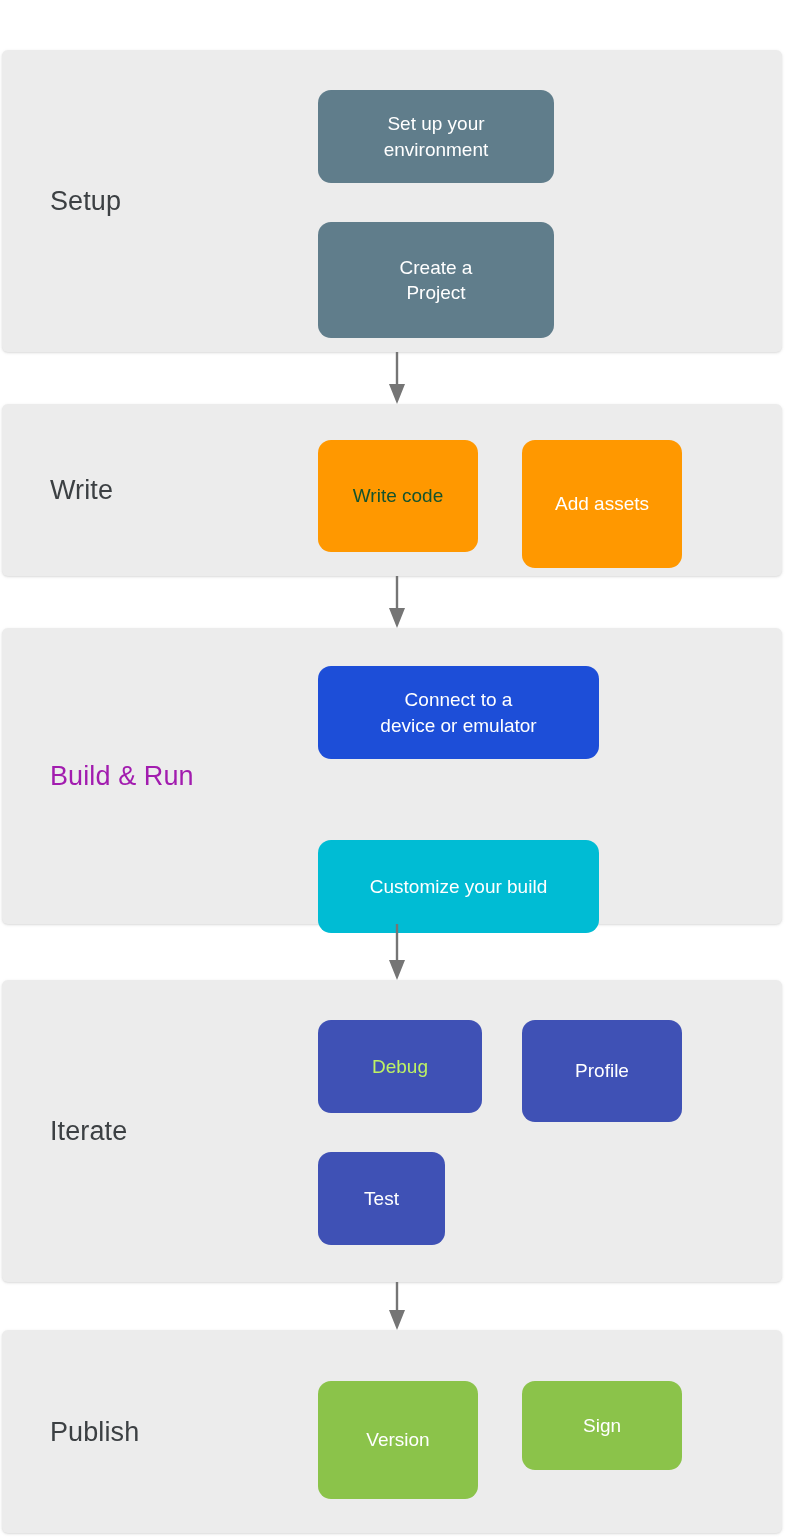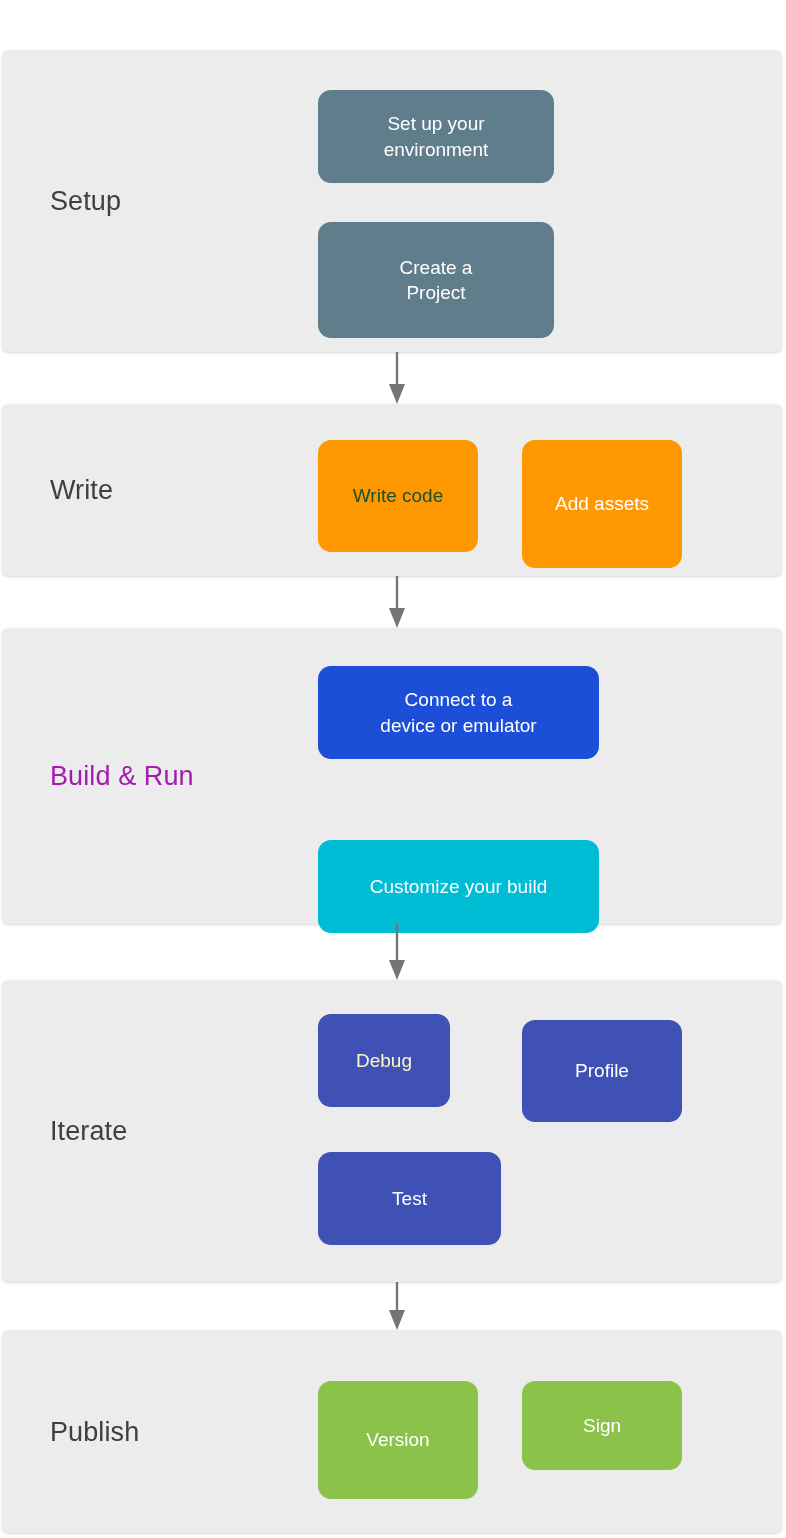--- a/index.html
+++ b/index.html
@@ -103,23 +103,23 @@
       <div class="stage-label" style="color: #a21caf;">Build &amp; Run</div>
       <div class="tiles">
         <div class="tile" style="left: 0px; top: 38px; width: 281px; height: 93px; background: #1d4ed8; color: rgb(255, 255, 255);">Connect to a
 device or emulator</div>
         <div class="tile" style="left: 0px; top: 172px; width: 281px; height: 93px; background: rgb(0, 188, 212); color: rgb(255, 255, 255); margin-top: 40px;">Customize your build</div>
       </div>
     </div>
     <div class="stage" style="top: 980px; height: 302px; background: rgb(236, 236, 236);">
       <div class="stage-label" style="color: rgb(60, 64, 67);">Iterate</div>
       <div class="tiles">
-        <div class="tile" style="left: 0px; top: 34px; width: 132px; height: 93px; background: rgb(63, 81, 181); color: #fef9c3;">Debug</div>
+        <div class="tile" style="left: 0px; top: 40px; width: 164px; height: 93px; background: rgb(63, 81, 181); color: #bef264;">Debug</div>
         <div class="tile" style="left: 204px; top: 40px; width: 160px; height: 102px; background: rgb(63, 81, 181); color: rgb(255, 255, 255);">Profile</div>
-        <div class="tile" style="left: 0px; top: 172px; width: 183px; height: 93px; background: rgb(63, 81, 181); color: rgb(255, 255, 255);">Test</div>
+        <div class="tile" style="left: 0px; top: 172px; width: 127px; height: 93px; background: rgb(63, 81, 181); color: rgb(255, 255, 255);">Test</div>
       </div>
     </div>
     <div class="stage" style="top: 1330px; height: 203px; background: rgb(236, 236, 236);">
       <div class="stage-label" style="color: rgb(60, 64, 67);">Publish</div>
       <div class="tiles">
         <div class="tile" style="left: 0px; top: 51px; width: 160px; height: 118px; background: rgb(139, 195, 74); color: rgb(255, 255, 255);">Version</div>
         <div class="tile" style="left: 204px; top: 51px; width: 160px; height: 89px; background: rgb(139, 195, 74); color: rgb(255, 255, 255);">Sign</div>
       </div>
     </div>
     <div class="connector" style="top: 352px; height: 52px;">

